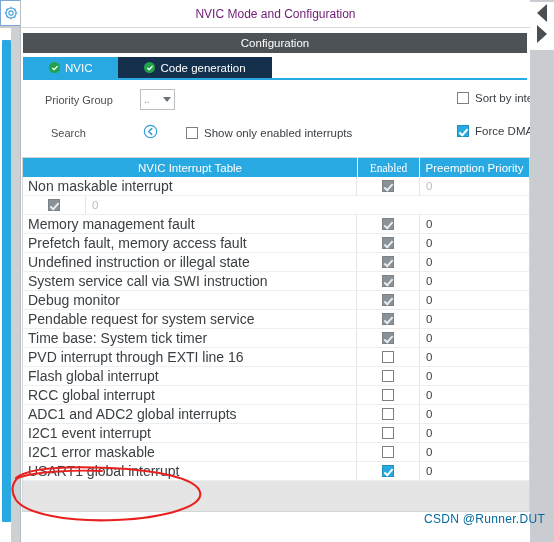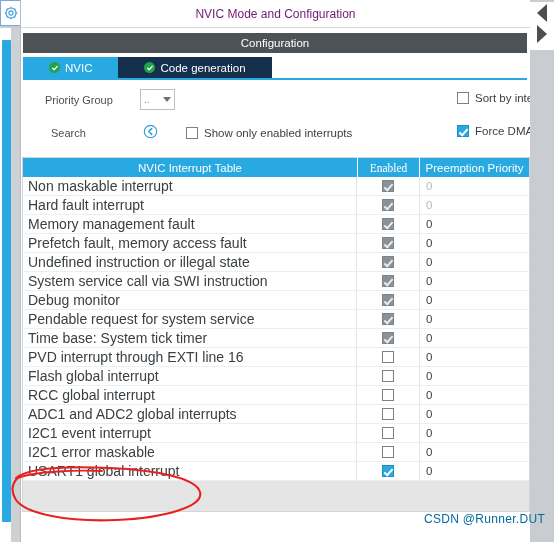--- a/index.html
+++ b/index.html
@@ -415,21 +415,20 @@
     </div>
     <div id="tbody">
         <div class="trow">
           <div class="c-name">Non maskable interrupt</div>
           <div class="c-en">
             <span class="checkbox checked-gray"></span>
           </div>
           <div class="c-pri dim">0</div>
         </div>
         <div class="trow">
-          <div class="c-name">Hard fault interrupt</div>
           <div class="c-en">
             <span class="checkbox checked-gray"></span>
           </div>
           <div class="c-pri dim">0</div>
         </div>
         <div class="trow">
           <div class="c-name">Memory management fault</div>
           <div class="c-en">
             <span class="checkbox checked-gray"></span>
           </div>

